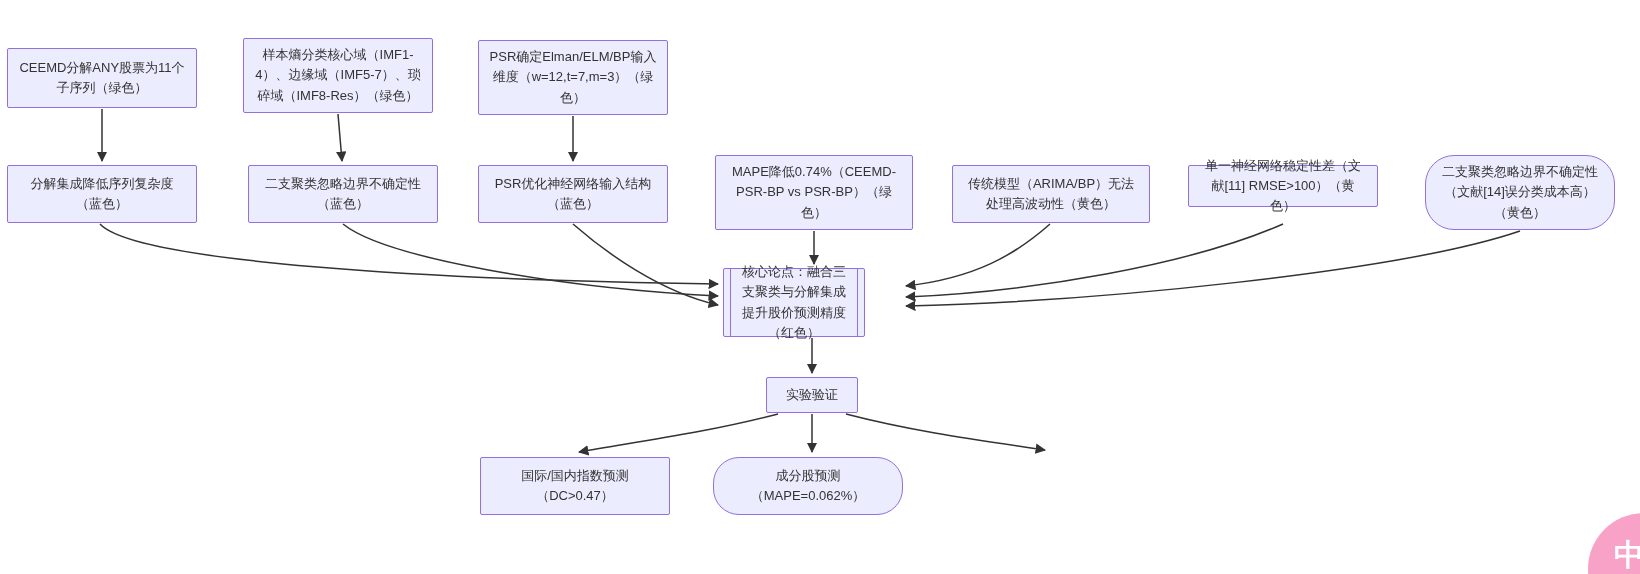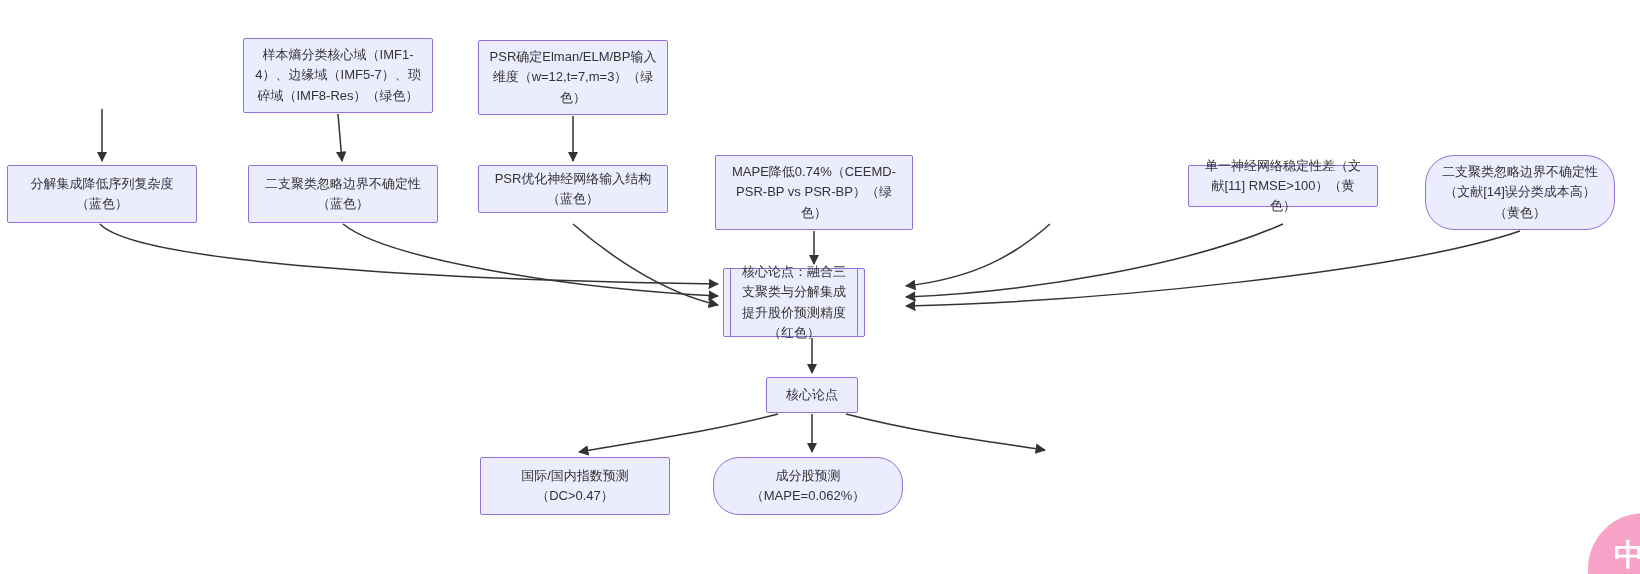--- a/index.html
+++ b/index.html
@@ -30,21 +30,21 @@
   .node.subroutine::before{left:6px;}
   .node.subroutine::after{right:6px;}
 
   
   #n-ceemd          {left:7px;   top:48px;  width:190px; height:60px;}
   #n-entropy        {left:243px; top:38px;  width:190px; height:75px;}
   #n-psr-input      {left:478px; top:40px;  width:190px; height:75px;}
   
   #n-decomp         {left:7px;   top:165px; width:190px; height:58px;}
   #n-threeway       {left:248px; top:165px; width:190px; height:58px;}
-  #n-psr-structure  {left:478px; top:165px; width:190px; height:48px;}
+  #n-psr-structure  {left:478px; top:165px; width:190px; height:58px;}
   #n-mape           {left:715px; top:155px; width:198px; height:75px;}
   #n-traditional    {left:952px; top:165px; width:198px; height:58px;}
   #n-single-nn      {left:1188px;top:165px; width:190px; height:42px;}
   #n-twoway         {left:1425px;top:155px; width:190px; height:75px;border-radius:29px;}
   
   #n-core           {left:723px; top:268px; width:142px; height:69px; padding:4px 14px;}
   #n-experiment     {left:766px; top:377px; width:92px;  height:36px;}
   
   #n-index          {left:480px; top:457px; width:190px; height:58px;}
   #n-constituent    {left:713px; top:457px; width:190px; height:58px;border-radius:26px;}
@@ -84,52 +84,58 @@
       <path d="M1520 231 C 1400 272, 1090 302, 906 306" marker-end="url(#arrow)"></path>
 
       <path d="M812 338 L812 373" marker-end="url(#arrow)"></path>
 
       <path d="M778 414 C 705 433, 635 442, 579 452" marker-end="url(#arrow)"></path>
       <path d="M812 414 L812 452" marker-end="url(#arrow)"></path>
       <path d="M846 414 C 915 432, 985 441, 1045 450" marker-end="url(#arrow)"></path>
     </g>
   </svg>
 
+  <div class="node" id="n-ceemd">
+    <span>CEEMD分解ANY股票为11个子序列（绿色）</span>
+  </div>
   <div class="node" id="n-entropy">
     <span>样本熵分类核心域（IMF1-4）、边缘域（IMF5-7）、琐碎域（IMF8-Res）（绿色）</span>
   </div>
   <div class="node" id="n-psr-input">
     <span>PSR确定Elman/ELM/BP输入维度（w=12,t=7,m=3）（绿色）</span>
   </div>
 
   <div class="node" id="n-decomp">
     <span>分解集成降低序列复杂度（蓝色）</span>
   </div>
   <div class="node" id="n-threeway">
     <span>二支聚类忽略边界不确定性（蓝色）</span>
   </div>
   <div class="node" id="n-psr-structure">
     <span>PSR优化神经网络输入结构（蓝色）</span>
   </div>
   <div class="node" id="n-mape">
     <span>MAPE降低0.74%（CEEMD-PSR-BP vs PSR-BP）（绿色）</span>
   </div>
+  <div class="node" id="n-traditional">
+    <span>传统模型（ARIMA/BP）无法处理高波动性（黄色）</span>
+  </div>
   <div class="node" id="n-single-nn">
     <span>单一神经网络稳定性差（文献[11] RMSE&gt;100）（黄色）</span>
   </div>
   <div class="node" id="n-twoway">
     <span>二支聚类忽略边界不确定性（文献[14]误分类成本高）（黄色）</span>
   </div>
 
   <div class="node subroutine" id="n-core">
     <span>核心论点：融合三支聚类与分解集成提升股价预测精度（红色）</span>
   </div>
 
   <div class="node" id="n-experiment">
-    <span>核心论点</span>
+    <span>实验验证</span>
   </div>
 
   <div class="node" id="n-index">
     <span>国际/国内指数预测（DC&gt;0.47）</span>
   </div>
   <div class="node" id="n-constituent">
     <span>成分股预测（MAPE=0.062%）</span>
   </div>
 
   <button class="translate-btn">中A</button>

